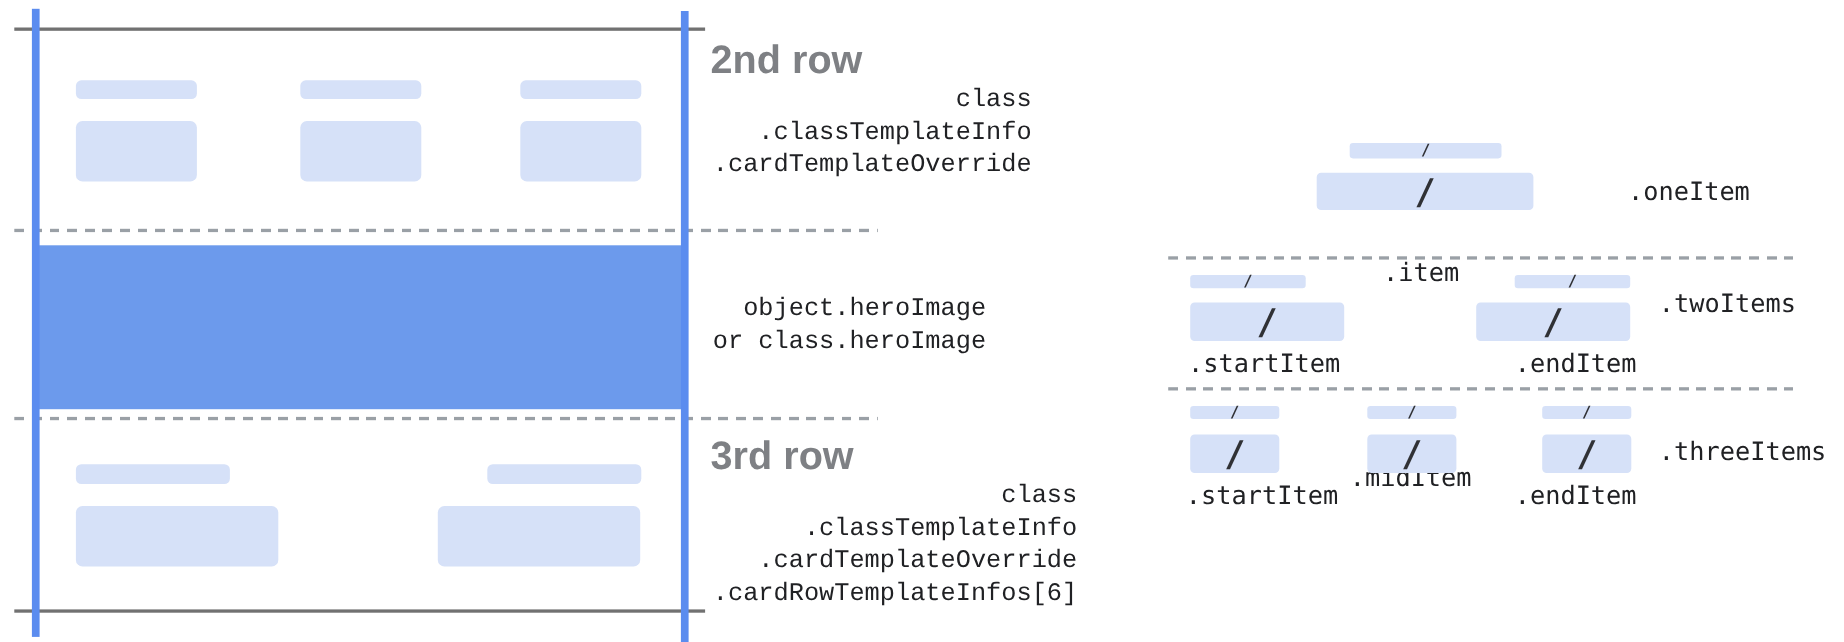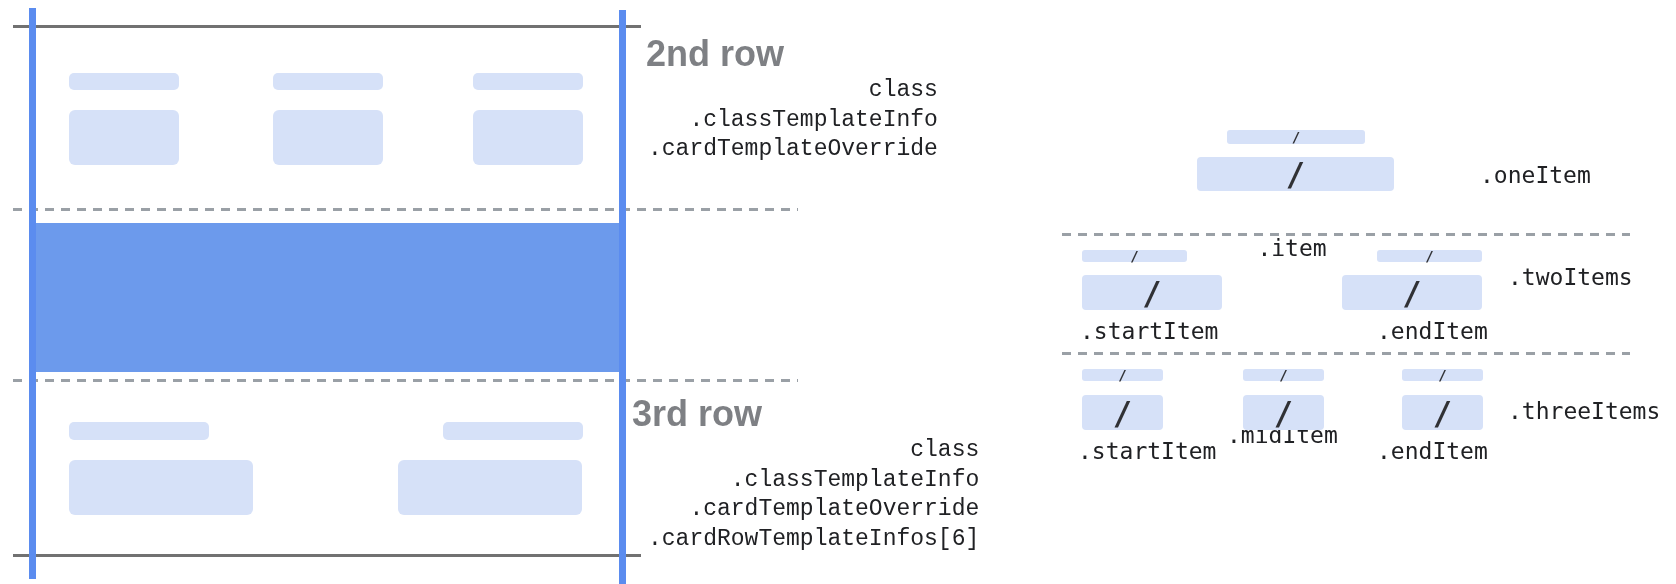--- a/index.html
+++ b/index.html
@@ -59,22 +59,26 @@
 
 <div class="abs" style="left:0;top:0;width:1060px;height:412px;">
 
   <div class="heading" style="left:646px;top:36px;">2nd row</div>
   <div class="code" style="left:648px;top:76px;">
     <div>class</div>
     <div>.classTemplateInfo</div>
     <div>.cardTemplateOverride</div>
   </div>
 
+  <div class="code" style="left:648px;top:266px;">
+    <div>object.heroImage</div>
+    <div>or class.heroImage</div>
+  </div>
 
-  <div class="heading" style="left:632px;top:396px;">3rd row</div>
+  <div class="heading" style="left:646px;top:396px;">3rd row</div>
   <div class="code" style="left:648px;top:436px;">
     <div>class</div>
     <div>.classTemplateInfo</div>
     <div>.cardTemplateOverride</div>
     <div>.cardRowTemplateInfos[6]</div>
   </div>
 </div>
 
 <div class="abs" style="left:1040px;top:0;width:636px;height:584px;">
 

